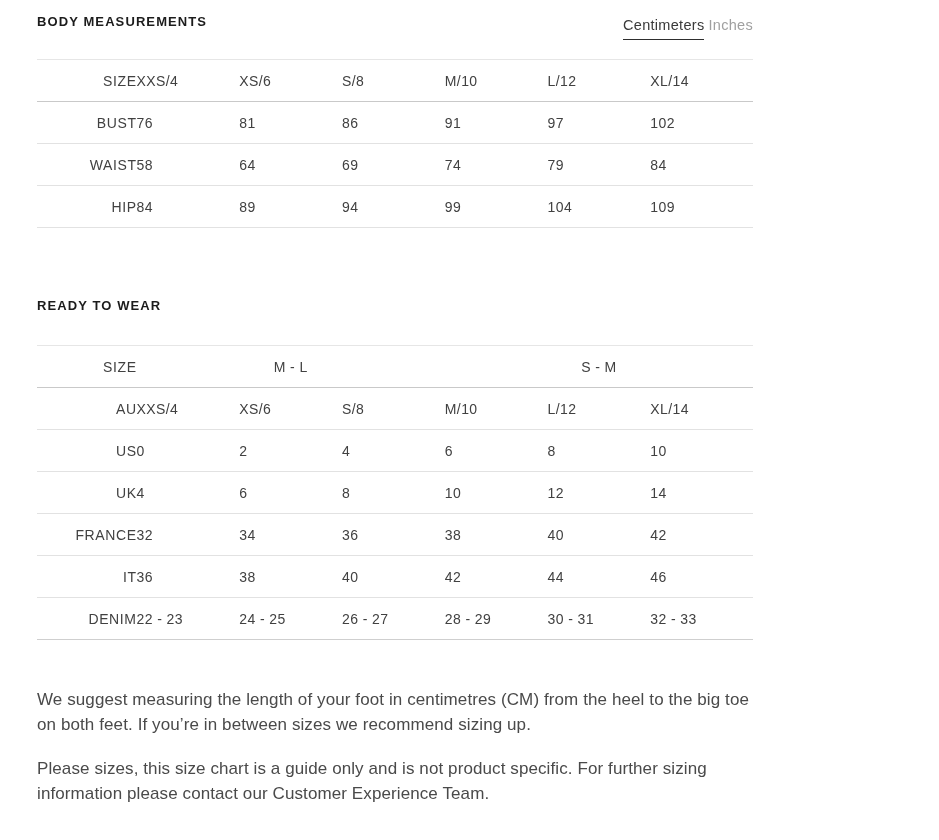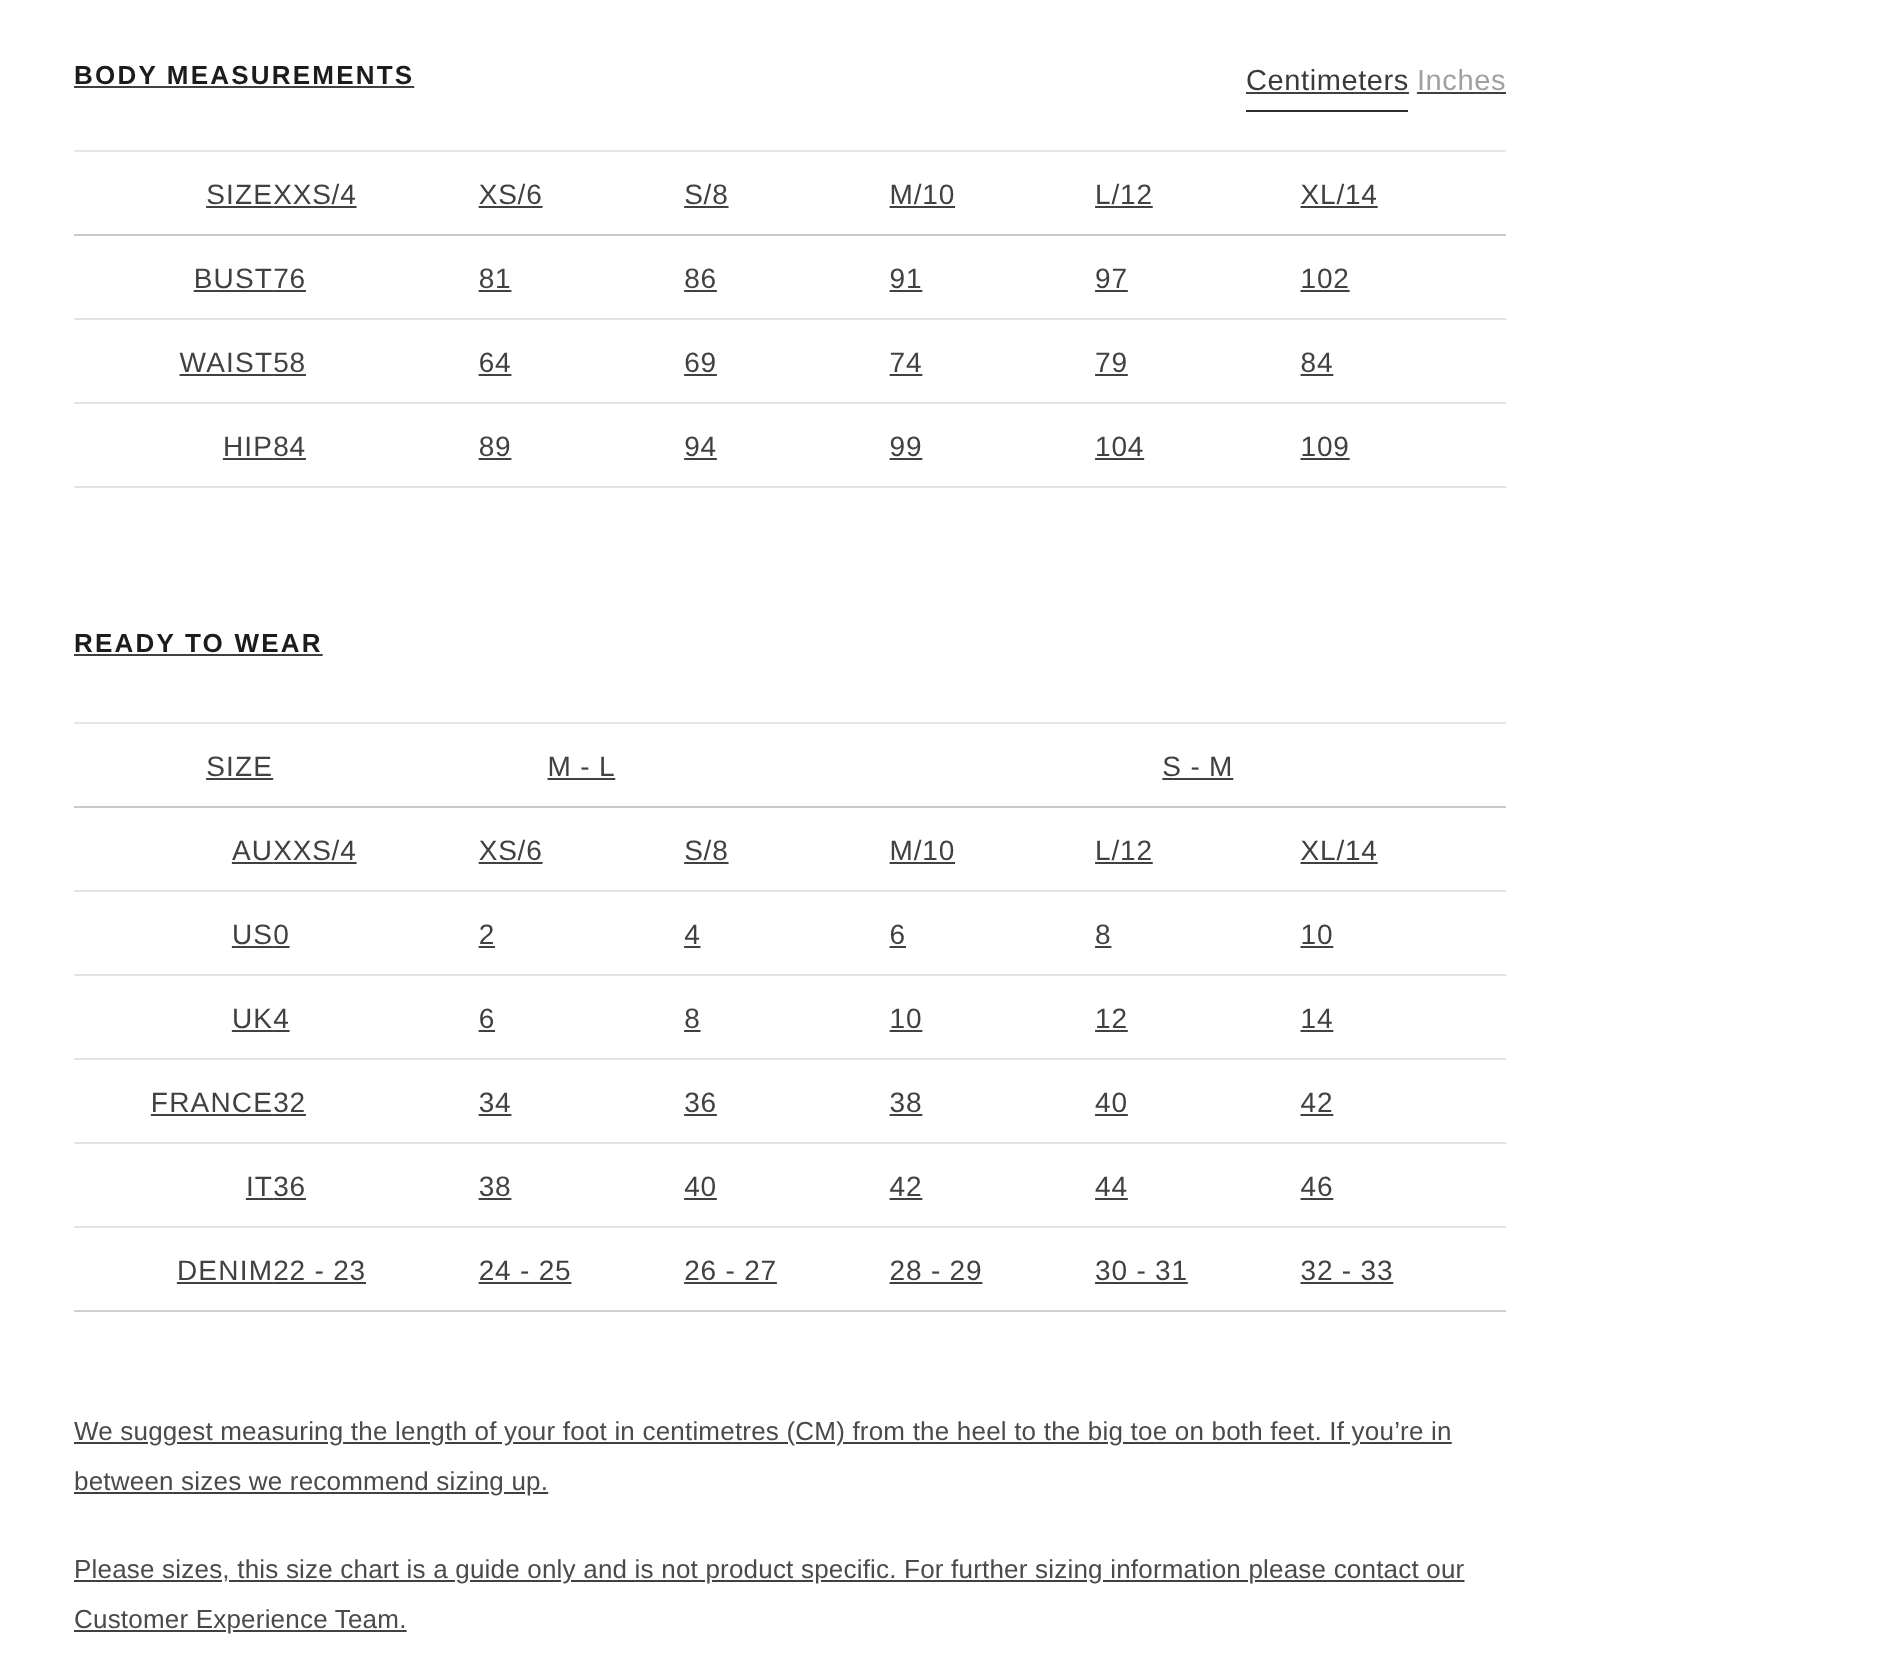--- a/index.html
+++ b/index.html
@@ -3,21 +3,21 @@
 <meta charset="utf-8">
 <style>
   * { margin:0; padding:0; box-sizing:border-box; }
   html,body { background:#ffffff; }
   body {
     width:939px; height:840px;
     font-family:"Liberation Sans", sans-serif;
     color:#404040;
     overflow:hidden;
   }
-  .page { padding:28px 19px 0 37px; width:772px;text-decoration:underline; }
+  .page { padding:12px 19px 0 37px; width:772px; }
 
   
   .top-bar { display:flex; justify-content:space-between; align-items:flex-start; }
   .section-title {
     font-size:13px; font-weight:700; letter-spacing:1.1px;
     color:#1c1c1c; text-transform:uppercase; padding-top:2px;
   }
   .unit-toggle { display:flex; gap:4px; padding-top:5px; }
   .unit { font-size:14.5px; letter-spacing:0.3px; cursor:pointer; }
   .unit.active { color:#3a3a3a; border-bottom:1px solid #2e2e2e; padding-bottom:6px; }
@@ -31,21 +31,21 @@
   .cell { font-size:14px; letter-spacing:0.4px; color:#414141; }
   .cell.lbl { width:121px; text-align:right; padding-left:9px; letter-spacing:0.6px; }
   .cell.val { width:127px; }
   .cell.grp { width:381px; text-align:center; }
 
   .rtw-title { margin-top:68px; }
   .table2 { margin-top:32px; }
 
   
   .footer-note {
-    font-size:13px; line-height:25px; color:#4a4a4a;
+    font-size:17px; line-height:25px; color:#4a4a4a;
     letter-spacing:0.1px; max-width:872px;
   }
   .footer-note.first { margin-top:47px; }
   .footer-note.second { margin-top:19px; }
 </style>
 </head>
 <body>
 
 <div class="page">
 

